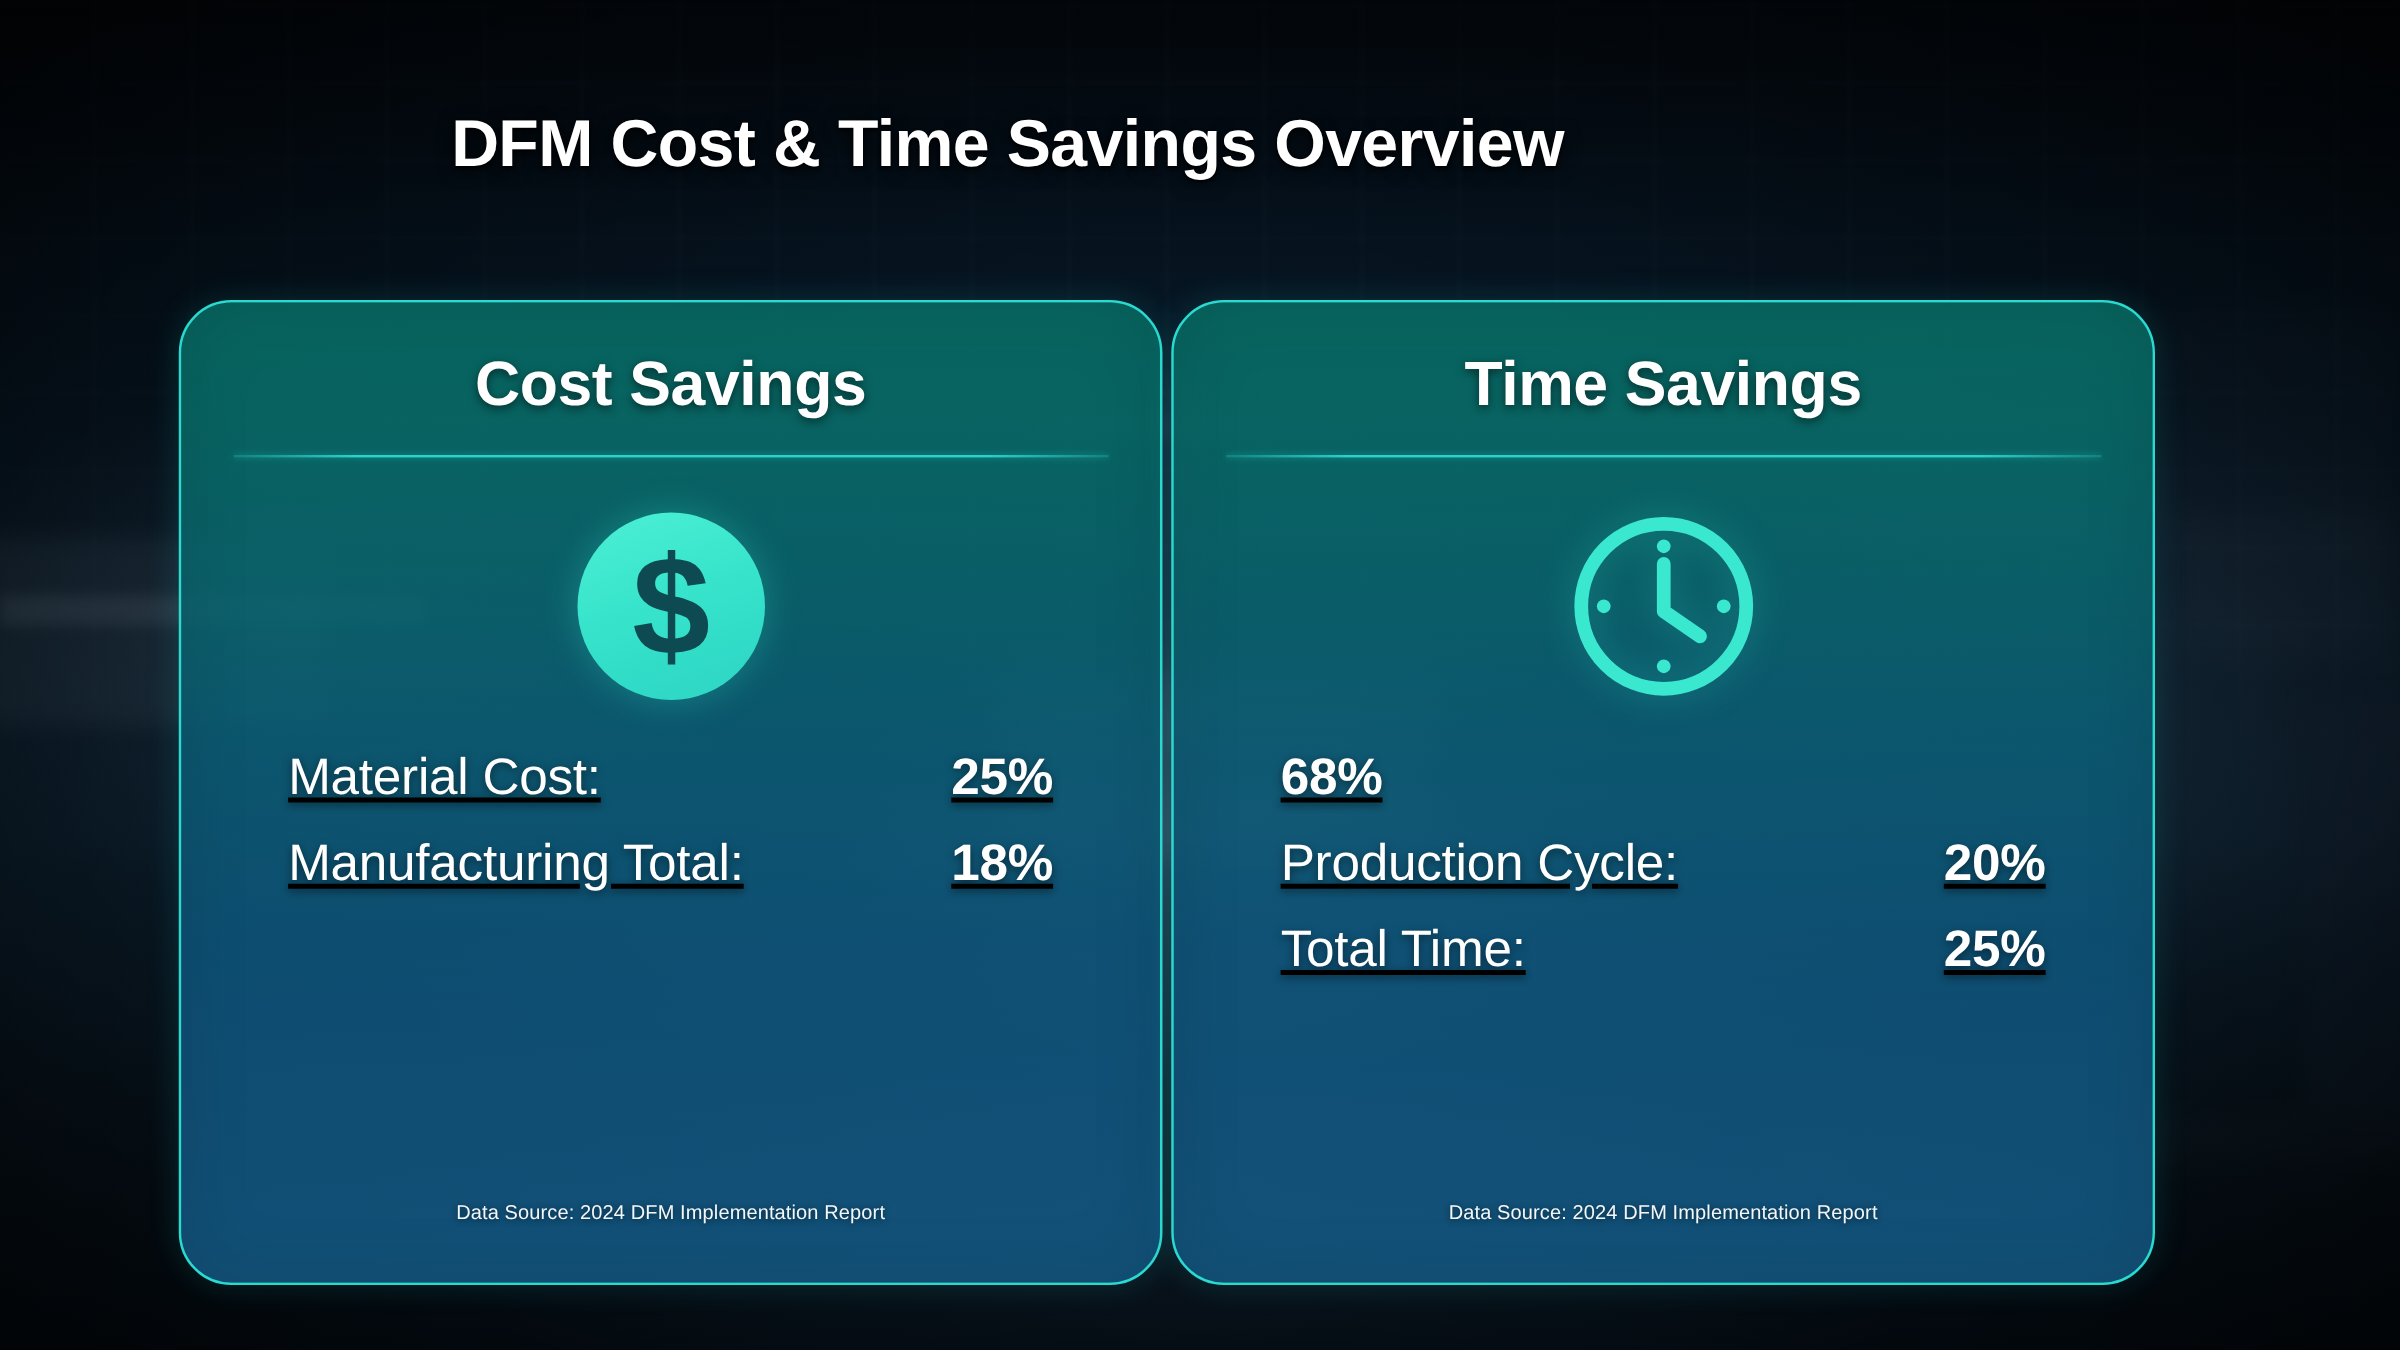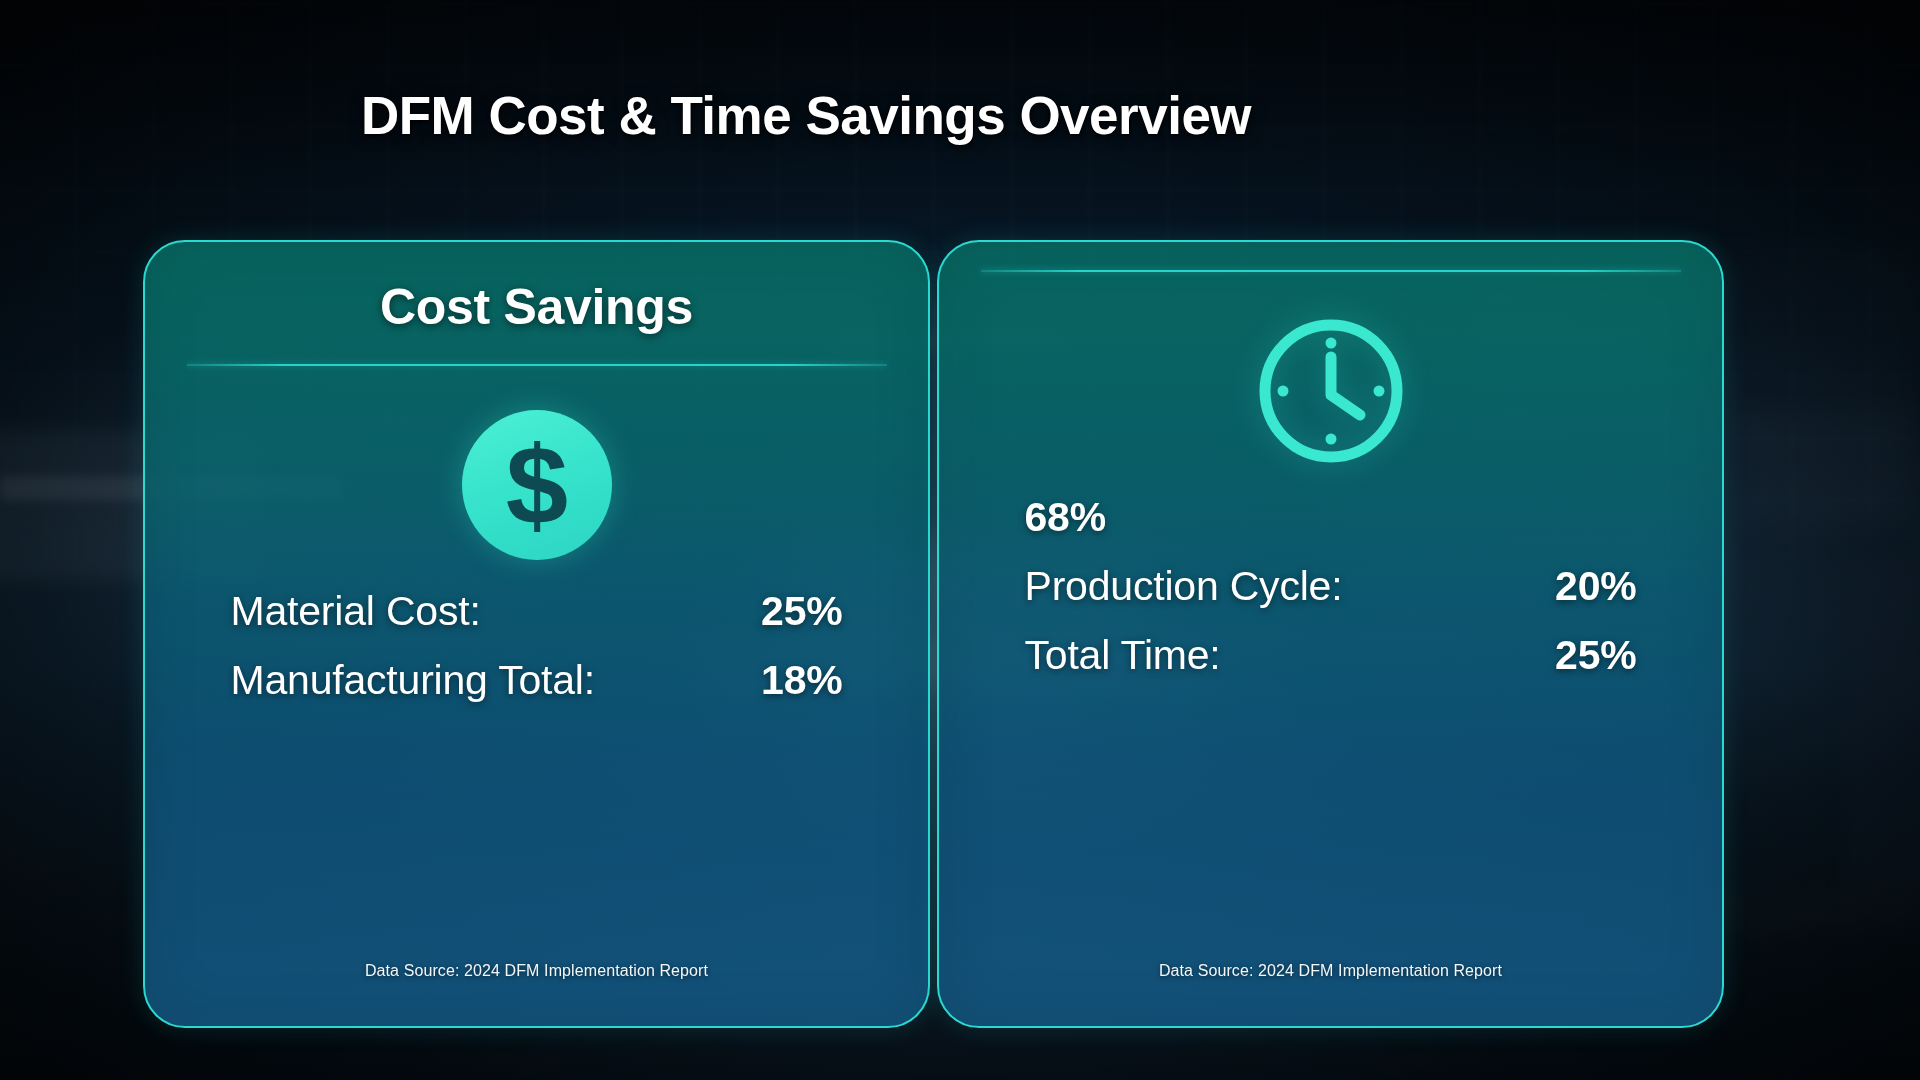--- a/index.html
+++ b/index.html
@@ -166,22 +166,23 @@
     justify-content: center;
   }
 
   .icon-svg {
     display: block;
     filter: drop-shadow(0 0 14px rgba(45, 235, 205, 0.28));
   }
 
   
   .metrics {
-    margin: 24px auto 0 auto;
+    margin: 34px auto 0 auto;
     width: 612px;
+    text-decoration: underline;
   }
 
   .metric-row {
     display: flex;
     align-items: baseline;
     justify-content: space-between;
     height: 69px;
     white-space: nowrap;
   }
 
@@ -266,20 +267,21 @@
         <div class="metric-row">
           <span class="metric-label">Manufacturing Total:</span>
           <span class="metric-value">18%</span>
         </div>
       </div>
 
       <div class="card-footnote">Data Source: 2024 DFM Implementation Report</div>
     </section>
 
     <section class="card">
+      <h2 class="card-title">Time Savings</h2>
 
       <div class="card-divider"></div>
 
       <div class="icon-wrap">
         <svg class="icon-svg" width="152" height="152" viewBox="0 0 152 152">
           <circle cx="76" cy="76" r="66" fill="none" stroke="#3ae8cf" stroke-width="11"></circle>
           <circle cx="76" cy="28" r="5.5" fill="#3ae8cf"></circle>
           <circle cx="124" cy="76" r="5.5" fill="#3ae8cf"></circle>
           <circle cx="76" cy="124" r="5.5" fill="#3ae8cf"></circle>
           <circle cx="28" cy="76" r="5.5" fill="#3ae8cf"></circle>

